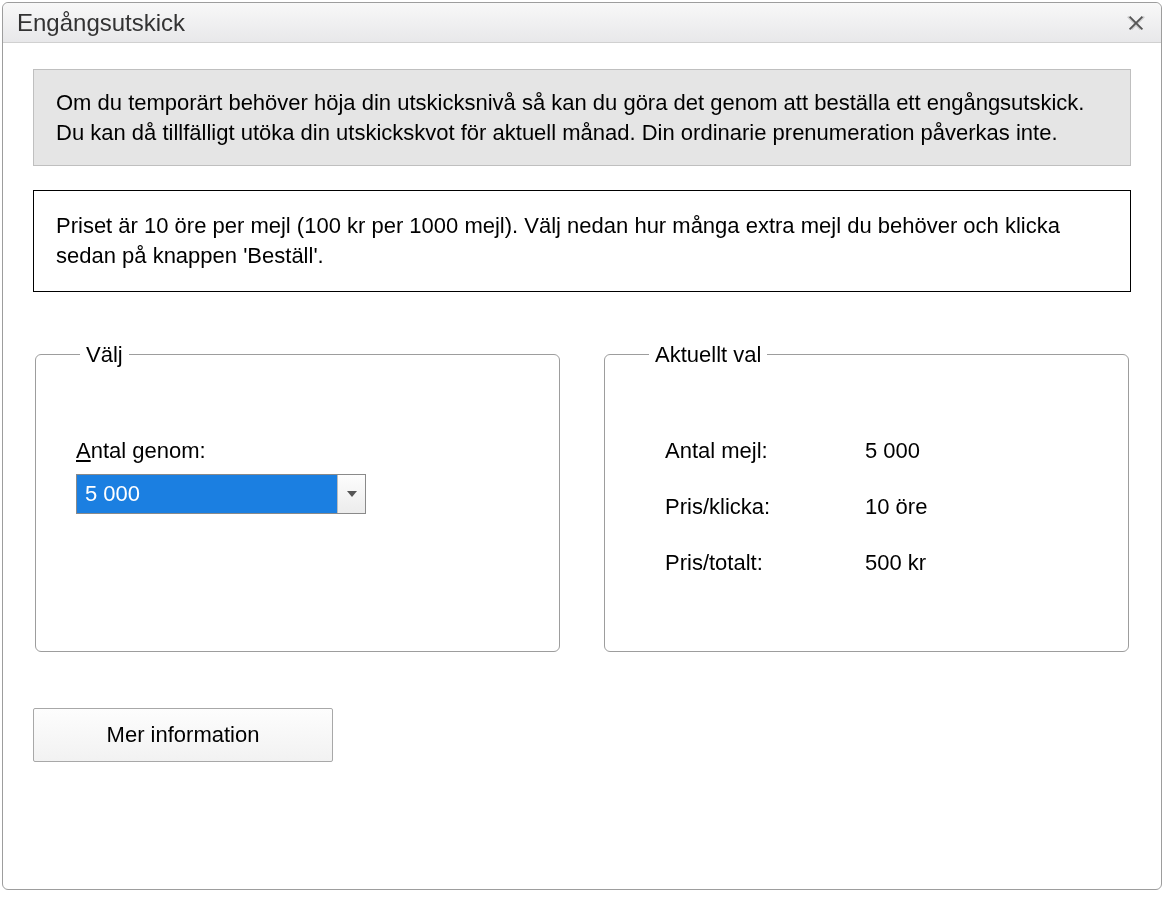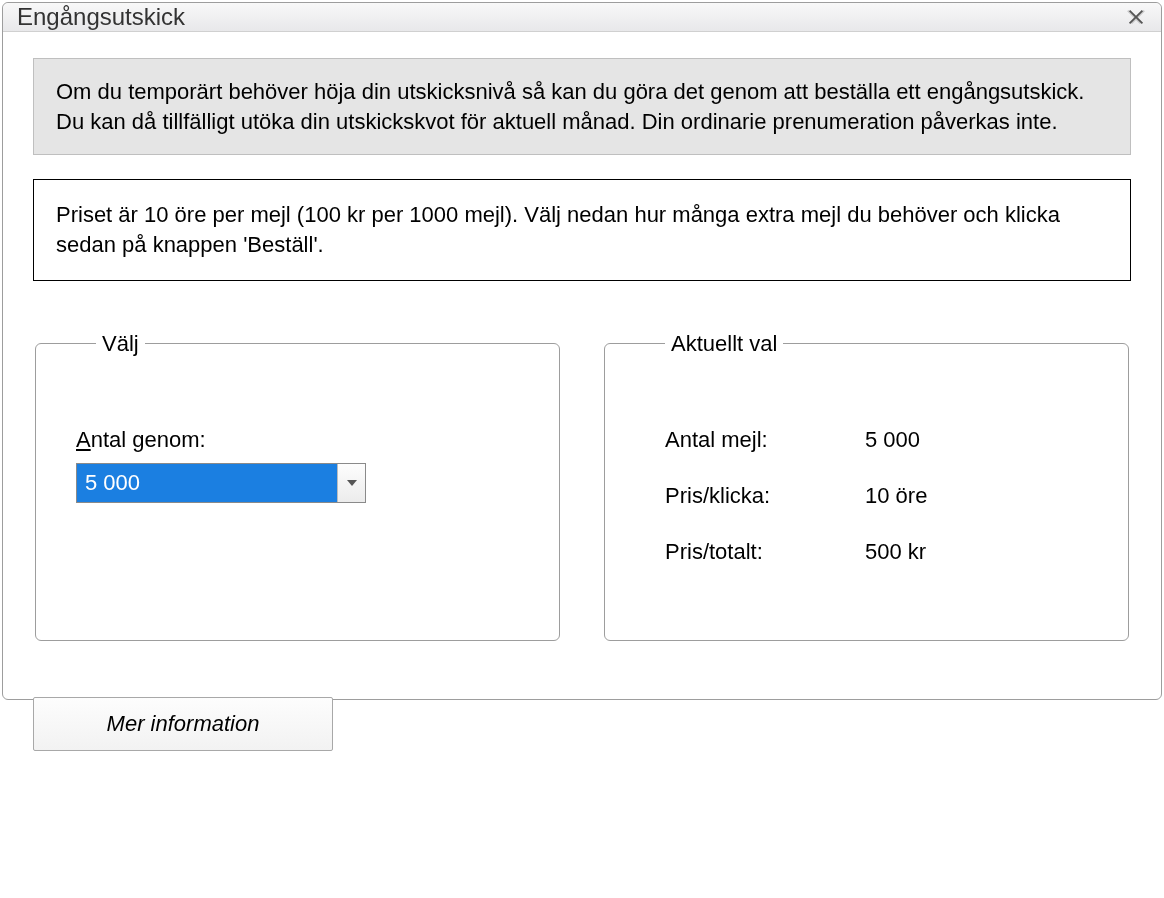--- a/index.html
+++ b/index.html
@@ -5,21 +5,21 @@
   * { box-sizing: border-box; }
   html, body {
     margin: 0; padding: 0;
     width: 1164px; height: 898px;
     font-family: Arial, Helvetica, sans-serif;
     font-size: 22px;
     background: #fff;
     color: #000;
   }
   .window {
-    width: 1160px; height: 698px;
+    width: 1160px; height: 888px;
     margin: 2px;
     border: 1px solid #9d9d9d;
     border-radius: 6px;
     background: #fff;
     display: flex;
     flex-direction: column;
   }
   .titlebar {
     height: 40px;
     display: flex;
@@ -71,21 +71,21 @@
     border: 1px solid #9d9d9d;
     border-radius: 6px;
     padding: 40px 40px 40px 40px;
     min-height: 310px;
     position: relative;
   }
   fieldset.panel legend {
     padding: 0 6px;
     font-size: 22px;
     color: #000;
-    margin-left: 20px;
+    margin-left: 4px;
   }
   .field-label {
     font-size: 22px;
     margin-bottom: 10px;
     margin-top: 30px;
     position: relative;
     display: inline-block;
   }
   .field-label .ul { text-decoration: underline; }
   .combo {
@@ -123,21 +123,20 @@
     row-gap: 30px;
     font-size: 22px;
     margin-top: 30px;
     margin-left: 20px;
   }
   .kv .k { }
   .kv .v { }
   .buttons {
     display: flex;
     gap: 160px;
-    font-style: italic;
   }
   .btn {
     flex: 0 0 auto;
     height: 54px;
     border: 1px solid #a8a8a8;
     background: linear-gradient(#fdfdfd, #f2f2f2);
     font-size: 22px;
     display: flex;
     align-items: center;
     justify-content: center;

